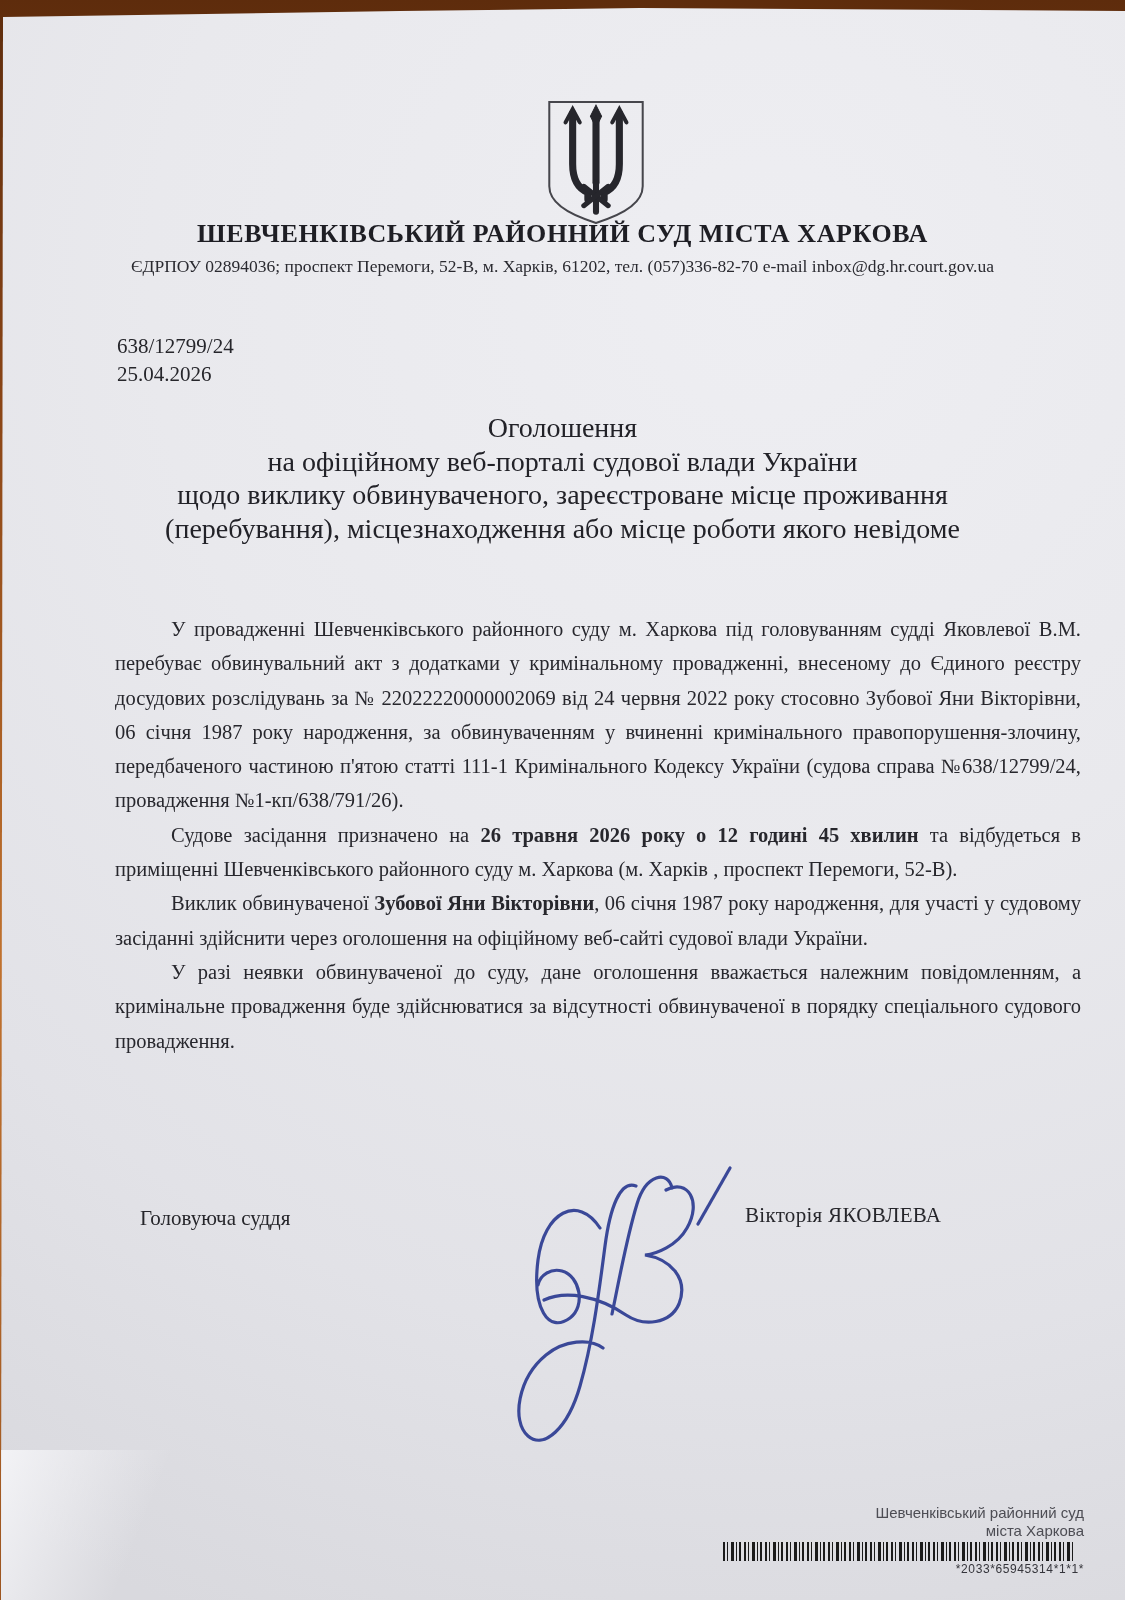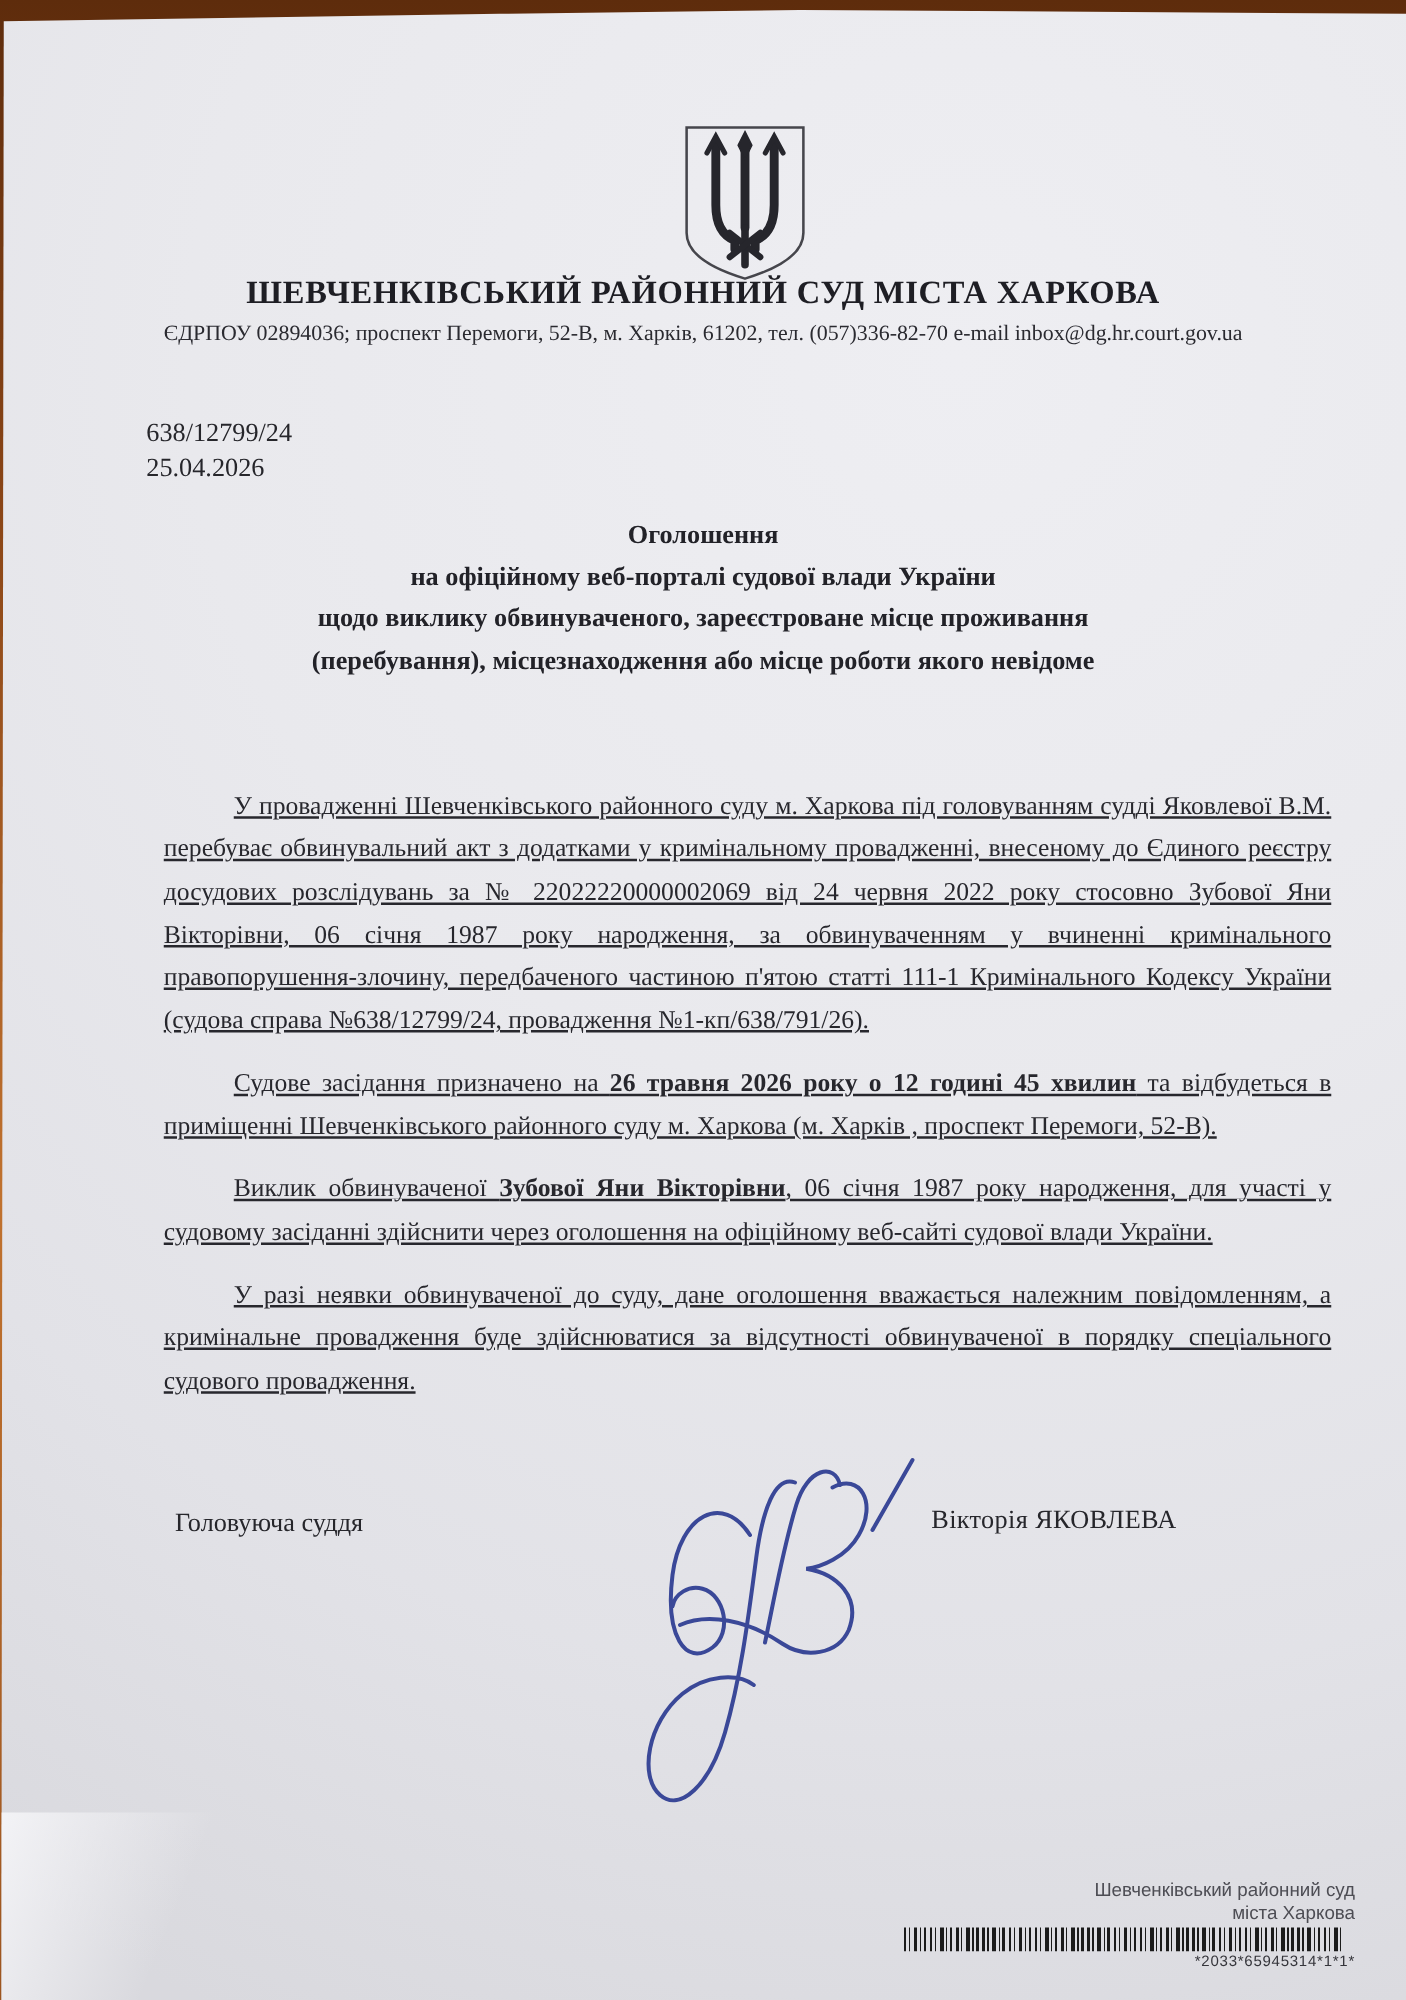--- a/index.html
+++ b/index.html
@@ -17,24 +17,24 @@
   }
   .paper::before{ 
     content:"";position:absolute;left:0;bottom:0;width:300px;height:150px;
     background:linear-gradient(112deg,#f3f3f6 0%,rgba(243,243,246,0) 48%);
   }
   .abs{position:absolute;}
   .center{left:0;right:0;text-align:center;}
   .court-name{top:219px;font-size:26px;font-weight:bold;letter-spacing:.6px;color:#1e1e24;}
   .info-line{top:256px;font-size:17.5px;color:#2a2a30;}
   .ref{left:117px;top:332px;font-size:21px;line-height:28px;}
-  .doc-title{top:411px;font-size:21px;font-weight:bold;line-height:33.5px;color:#222228;}
+  .doc-title{top:411px;font-size:28px;font-weight:normal;line-height:33.5px;color:#222228;}
   .body-text{left:115px;top:612px;width:966px;font-size:20.5px;line-height:34.3px;
     text-align:justify;color:#27272d;}
-  .body-text p{margin:16px;text-indent:56px;text-decoration:underline;}
+  .body-text p{margin:0;text-indent:56px;}
   .sig-role{left:140px;top:1206px;font-size:21px;font-weight:normal;}
   .sig-name{left:745px;top:1203px;font-size:21px;font-weight:normal;letter-spacing:.3px;text-align:right;}
   .sig-svg{left:440px;top:1128px;}
   .stamp{left:712px;top:1504px;width:372px;text-align:right;
     font-family:"Liberation Sans",sans-serif;color:#4d4d54;}
   .stamp-line{font-size:15px;line-height:18px;}
   .barcode{width:350px;height:19px;margin:2px auto 0 auto;
     background:repeating-linear-gradient(90deg,
       #1b1b1b 0px,#1b1b1b 2px,rgba(0,0,0,0) 2px,rgba(0,0,0,0) 4px,
       #1b1b1b 4px,#1b1b1b 5px,rgba(0,0,0,0) 5px,rgba(0,0,0,0) 8px,

